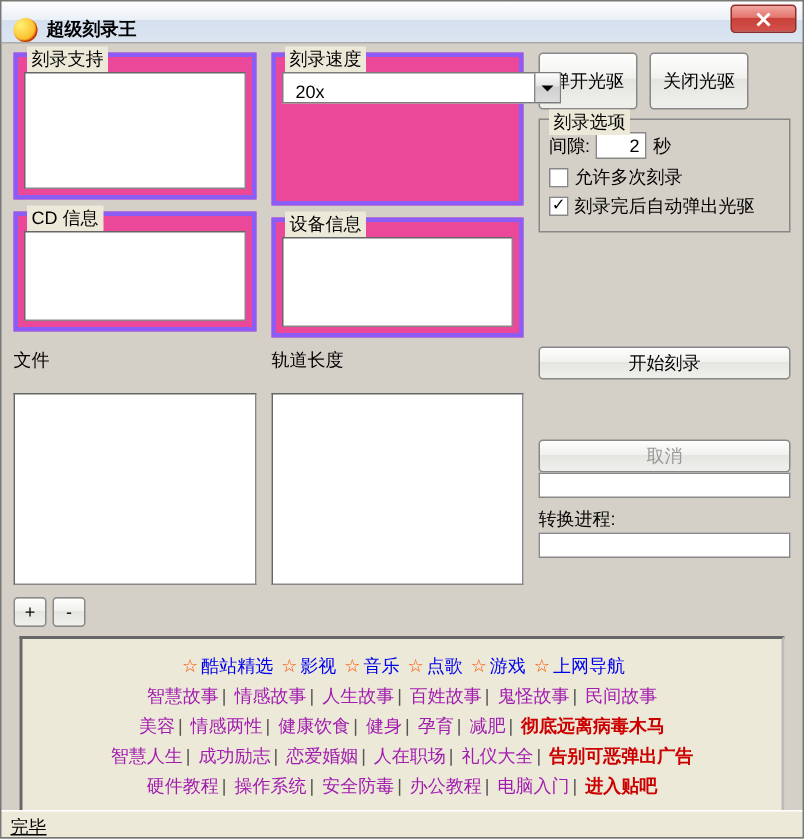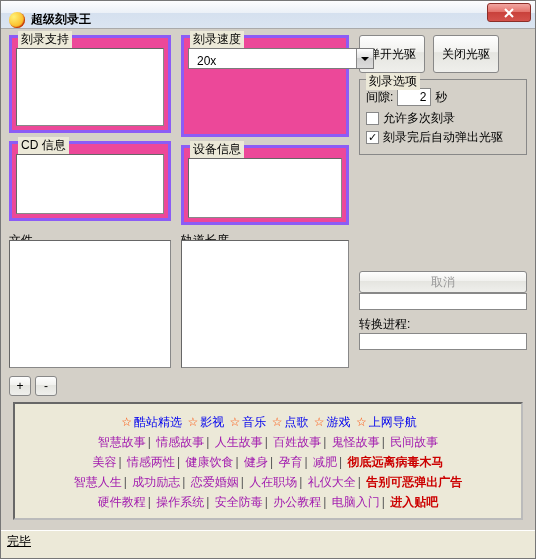--- a/index.html
+++ b/index.html
@@ -61,21 +61,21 @@
 .addrow{display:flex;gap:4px;margin-top:8px;}
 .addrow .btn{width:22px;height:20px;}
 
 .links{margin:6px 4px 0 4px;border:2px inset #bbb;padding:8px 6px 6px 6px;background:#ece9d8;font-size:12px;line-height:20px;text-align:center;}
 .links .stars{color:#ff4d00;margin:0 2px;}
 .links .blue{color:#0000ee;font-weight:normal;}
 .links .green{color:#a21caf;}
 .links .red{color:#cc0000;font-weight:bold;}
 .links .sep{color:#555;margin:0 2px;}
 
-.status{position:absolute;bottom:0;left:0;right:0;height:28px;border-top:1px solid #fff;background:#ece9d8;padding:2px 6px;font-size:12px;text-decoration:underline;}
+.status{position:absolute;bottom:0;left:0;right:0;height:18px;border-top:1px solid #fff;background:#ece9d8;padding:2px 6px;font-size:12px;text-decoration:underline;}
 </style>
 </head>
 <body>
 
 <div class="titlebar">
   <div class="ico"></div>
   <div class="ttxt">超级刻录王</div>
   <div class="closebtn">
     <svg viewBox="0 0 10 10">
         <path d="M1 1 L9 9 M9 1 L1 9" stroke="#fff" stroke-width="2"></path>
@@ -136,20 +136,21 @@
   </div>
 
   <div class="row-file">
     <div class="filecol">
       <div class="minih">文件</div>
     </div>
     <div class="trackcol">
       <div class="minih">轨道长度</div>
     </div>
     <div style="flex:1">
+      <div class="btn wide-btn" style="margin-top:0">开始刻录</div>
       <div class="btn wide-btn disabled">取消</div>
       <div class="prog"></div>
       <div class="prog-lbl">转换进程:</div>
       <div class="prog"></div>
     </div>
   </div>
   <div style="display:flex;gap:10px;margin-top:-110px;">
     <div class="sunken filelist" style="width:162px"></div>
     <div class="sunken tracklist" style="width:168px"></div>
   </div>

